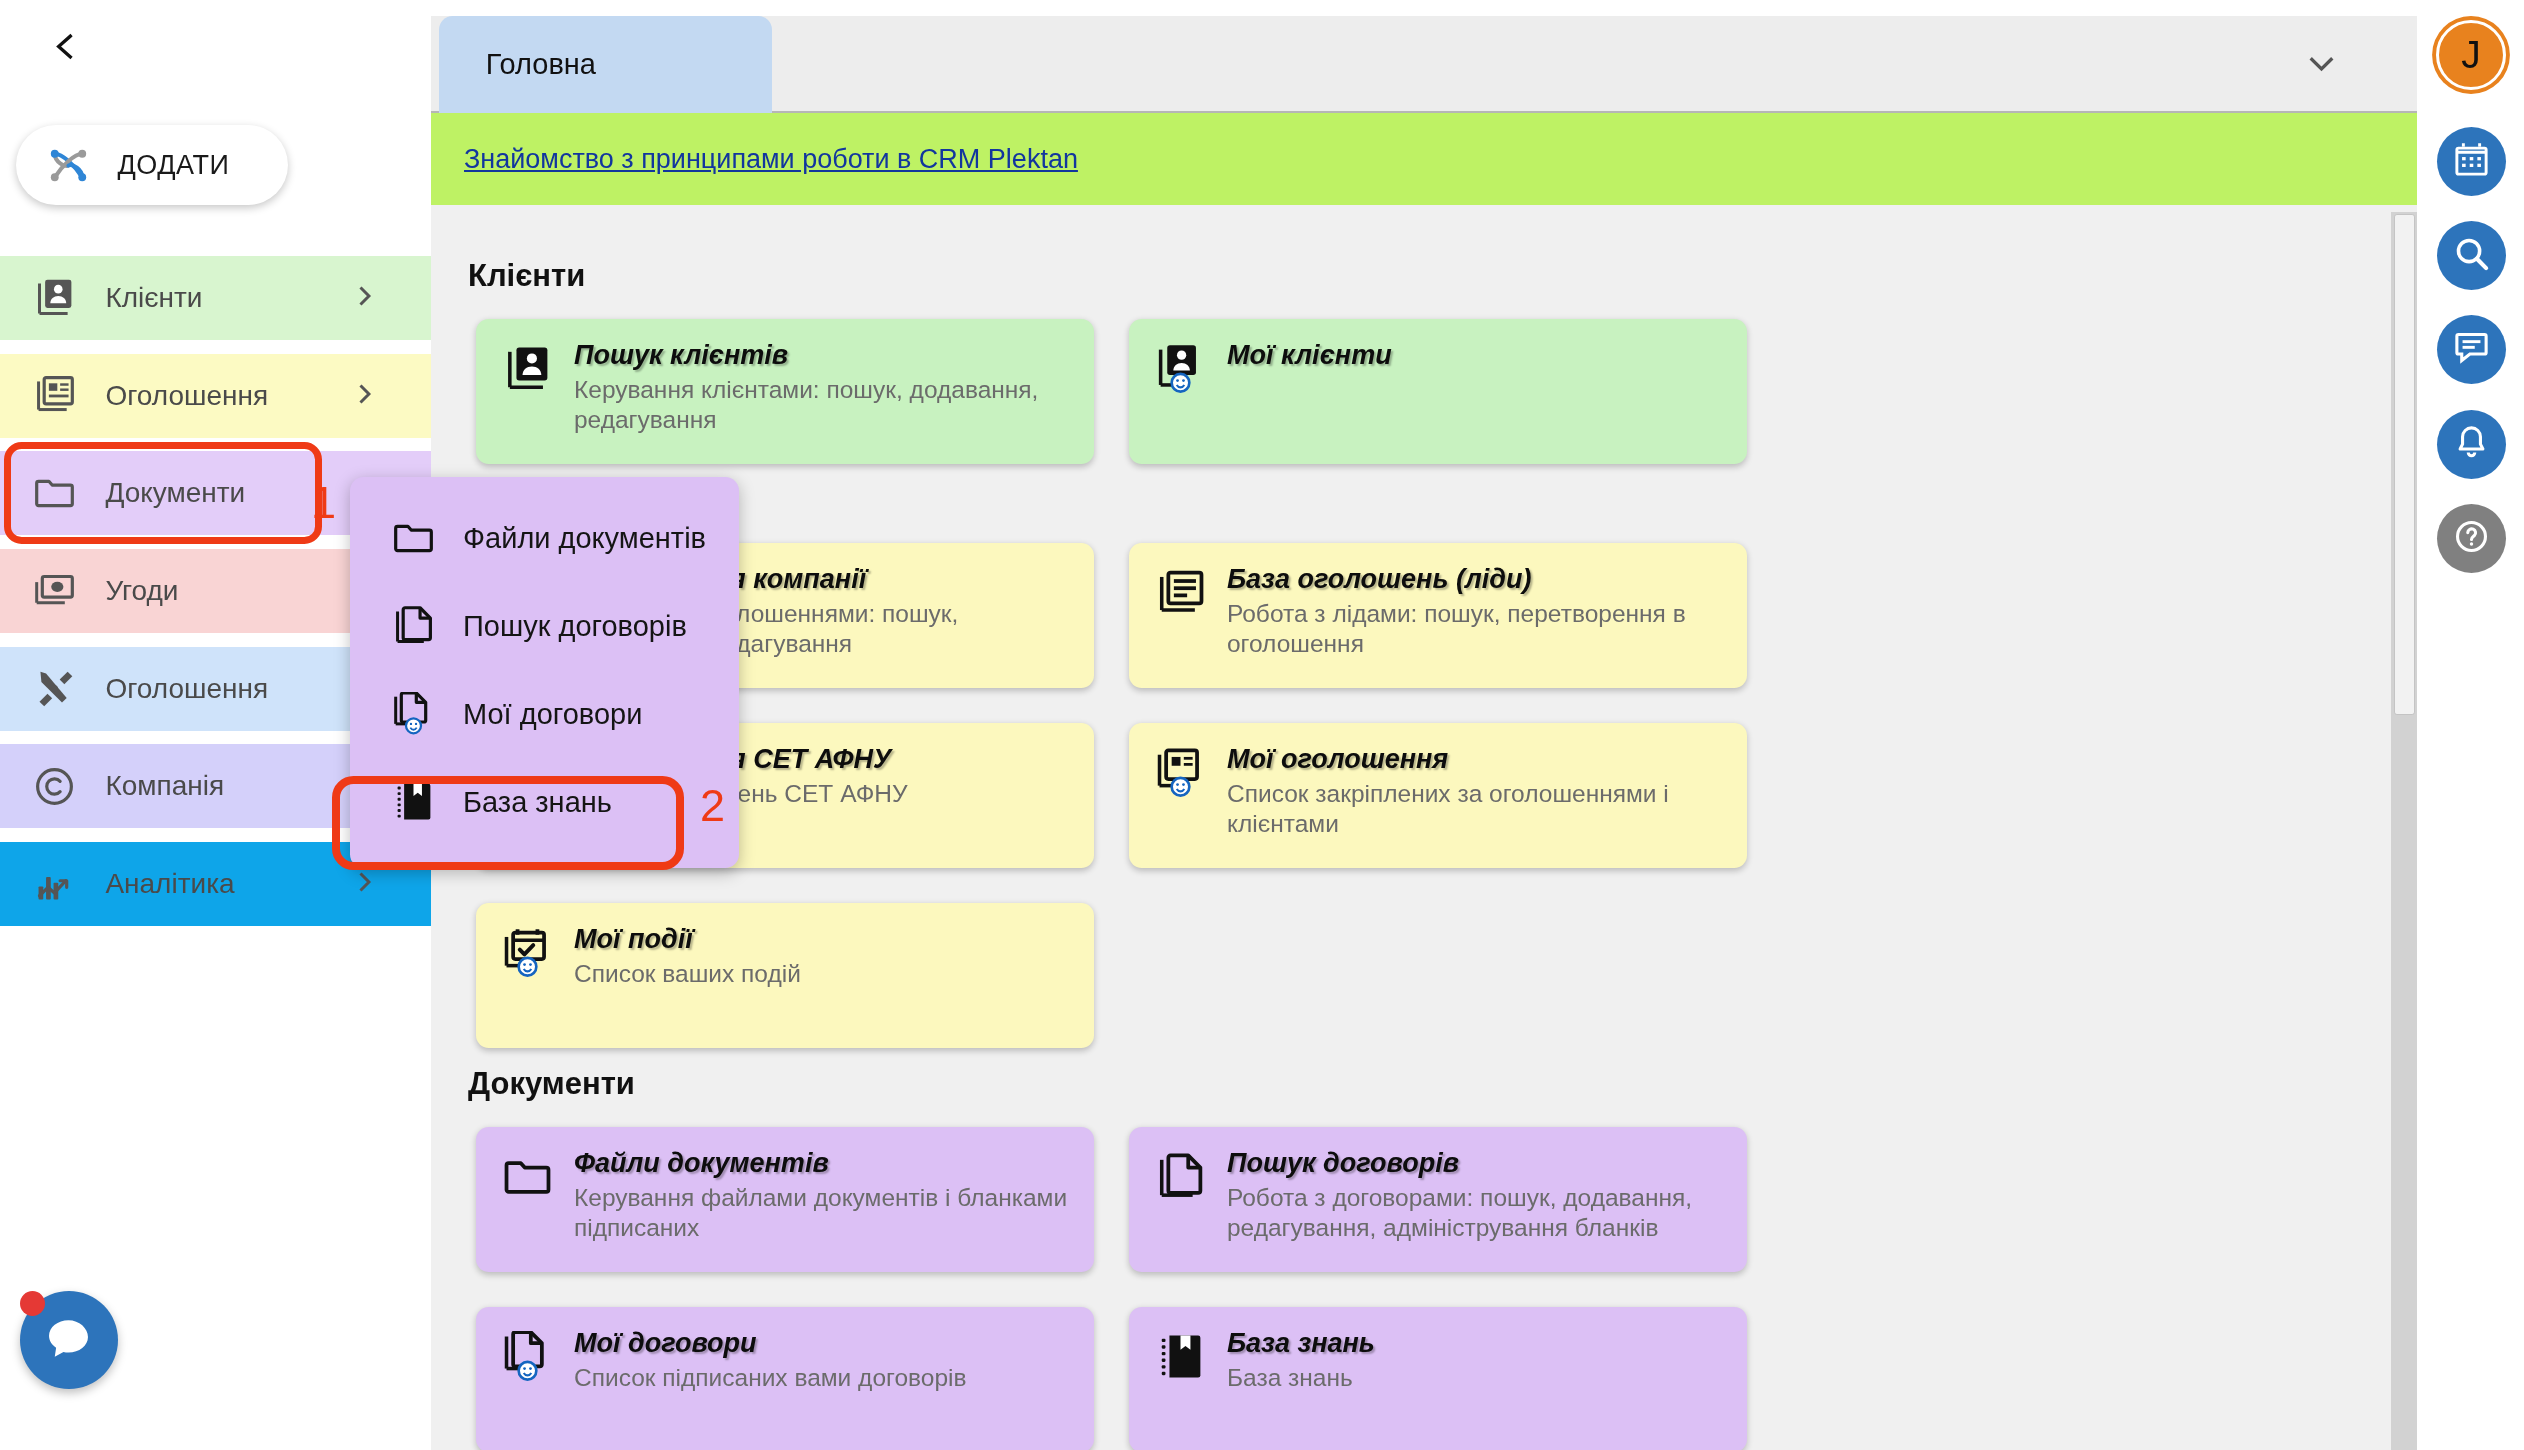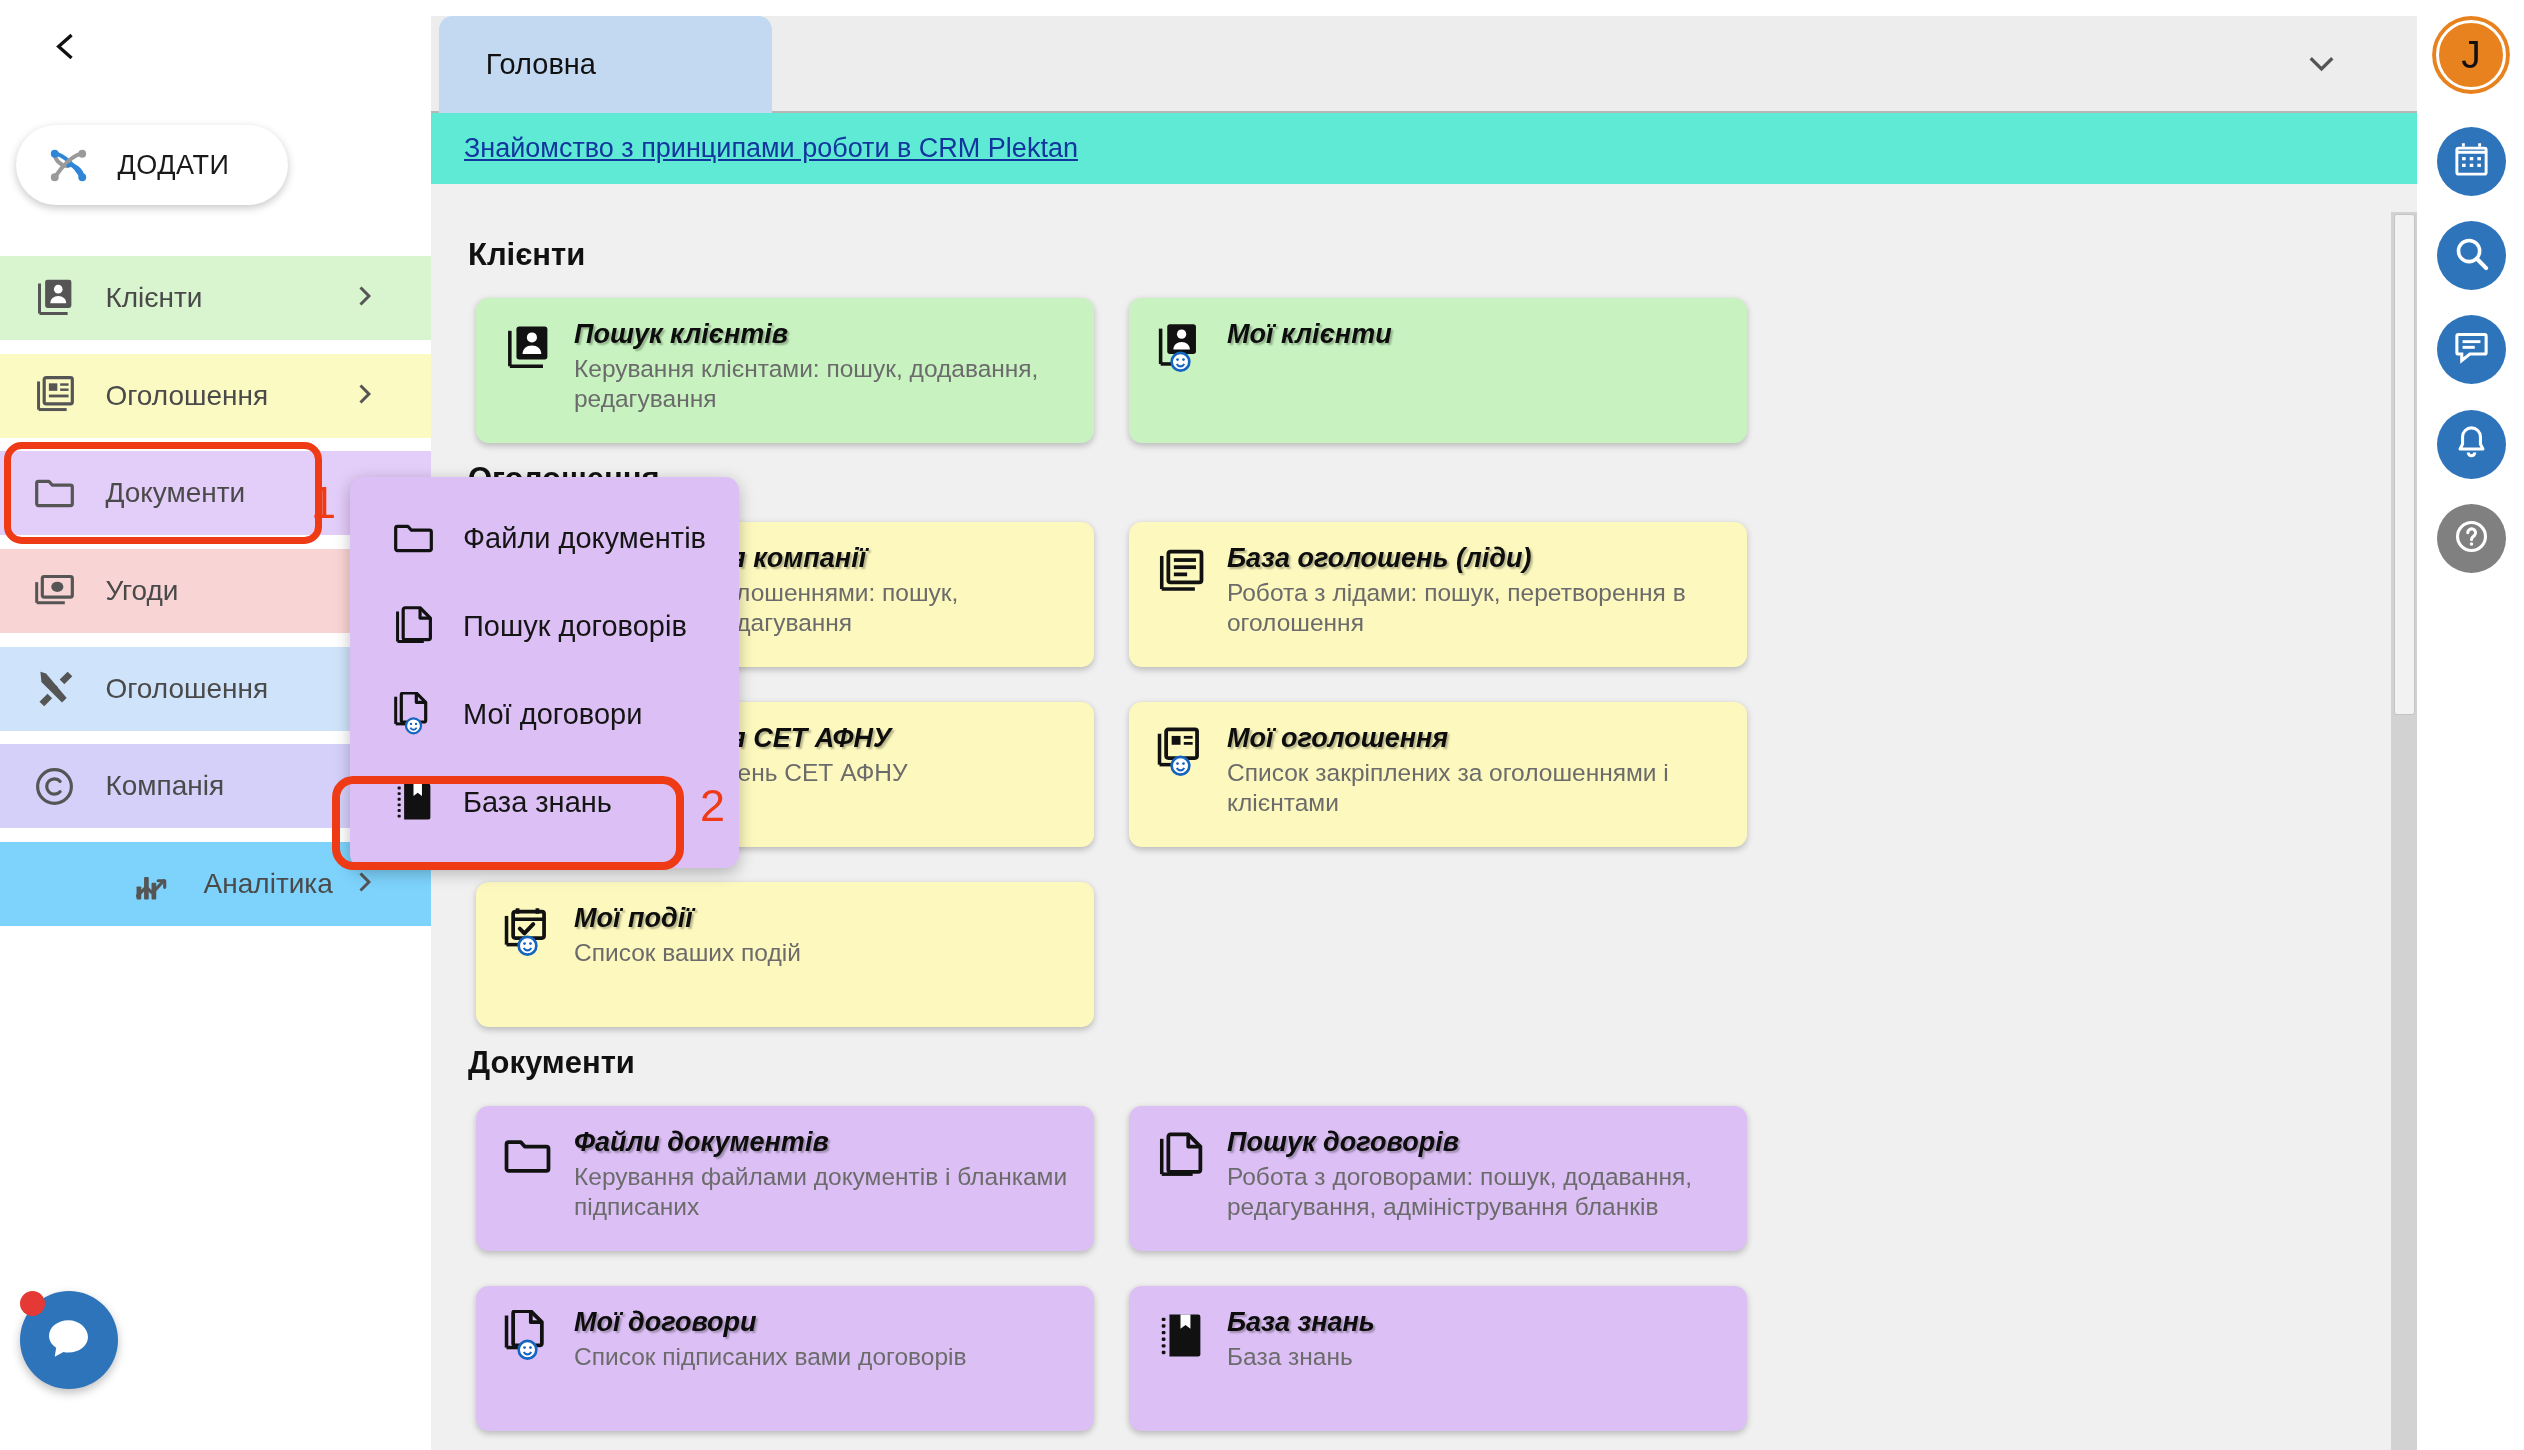--- a/index.html
+++ b/index.html
@@ -145,22 +145,22 @@
   }
   #tab-dropdown-btn svg { width: 33px; height: 33px; }
 
   #content-pane {
     position: relative;
     width: 1989px; height: 1353px;
     background: #ffffff;
     overflow: hidden;
   }
   #banner {
-    height: 71px;
-    background: #5eead4;
+    height: 92px;
+    background: #bef264;
     display: flex; align-items: center;
     padding-left: 35px;
   }
   #banner a {
     font-size: 27px; color: #12369e;
     text-decoration: underline; cursor: pointer;
   }
 
   #sections { padding: 35px 39px 0 39px; background: #f0f0f0; height: 1282px; }
   .section { margin-bottom: 9.8px; }
@@ -353,21 +353,21 @@
         </div>
         <div class="nav-item" style="background: rgb(212, 208, 250);">
           <span class="nav-icon">
             <svg viewBox="0 0 48 48">
               <circle cx="24" cy="24" r="18" fill="none" stroke="#555" stroke-width="3.4"></circle>
               <path d="M30 18.5a8.2 8.2 0 100 11" fill="none" stroke="#555" stroke-width="3.4" stroke-linecap="round"></path>
             </svg>
           </span>
           <span class="nav-label">Компанія</span>
         </div>
-        <div class="nav-item" style="background: #7dd3fc; justify-content: center;">
+        <div class="nav-item" style="background: #0ea5e9;">
           <span class="nav-icon">
             <svg viewBox="0 0 48 48">
               <g fill="#555">
                 <rect x="7" y="26" width="5" height="14" rx="1"></rect>
                 <rect x="15" y="16" width="5" height="24" rx="1"></rect>
                 <rect x="23" y="22" width="5" height="18" rx="1"></rect>
               </g>
               <path d="M8 36l9-9 7 6 12-13" fill="none" stroke="#555" stroke-width="3.4" stroke-linecap="round" stroke-linejoin="round"></path>
               <path d="M30 20h7v7" fill="none" stroke="#555" stroke-width="3.4" stroke-linecap="round" stroke-linejoin="round"></path>
             </svg>

